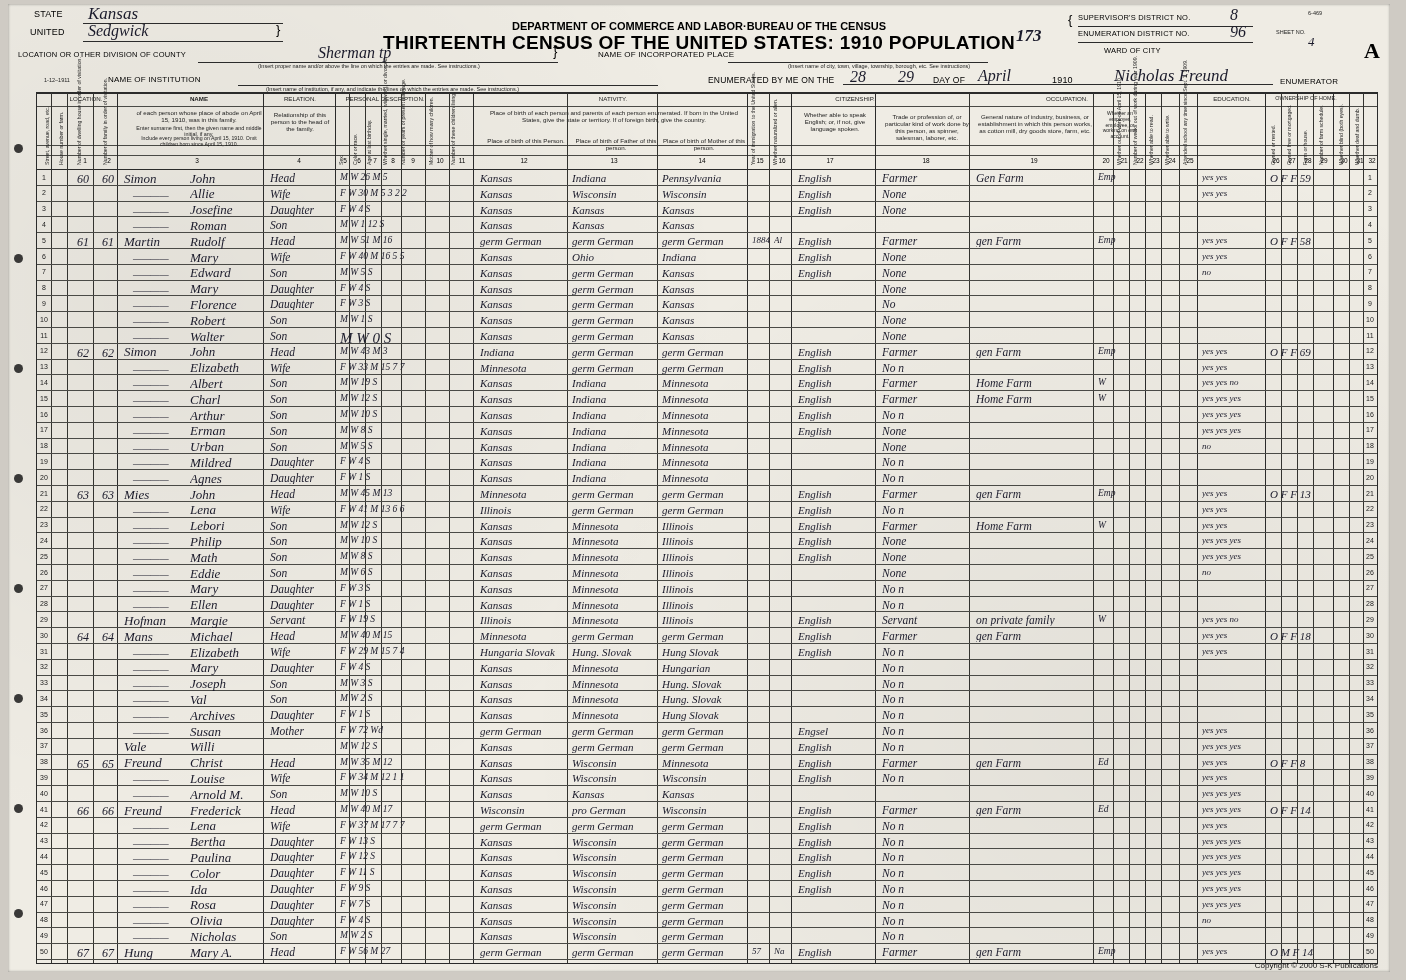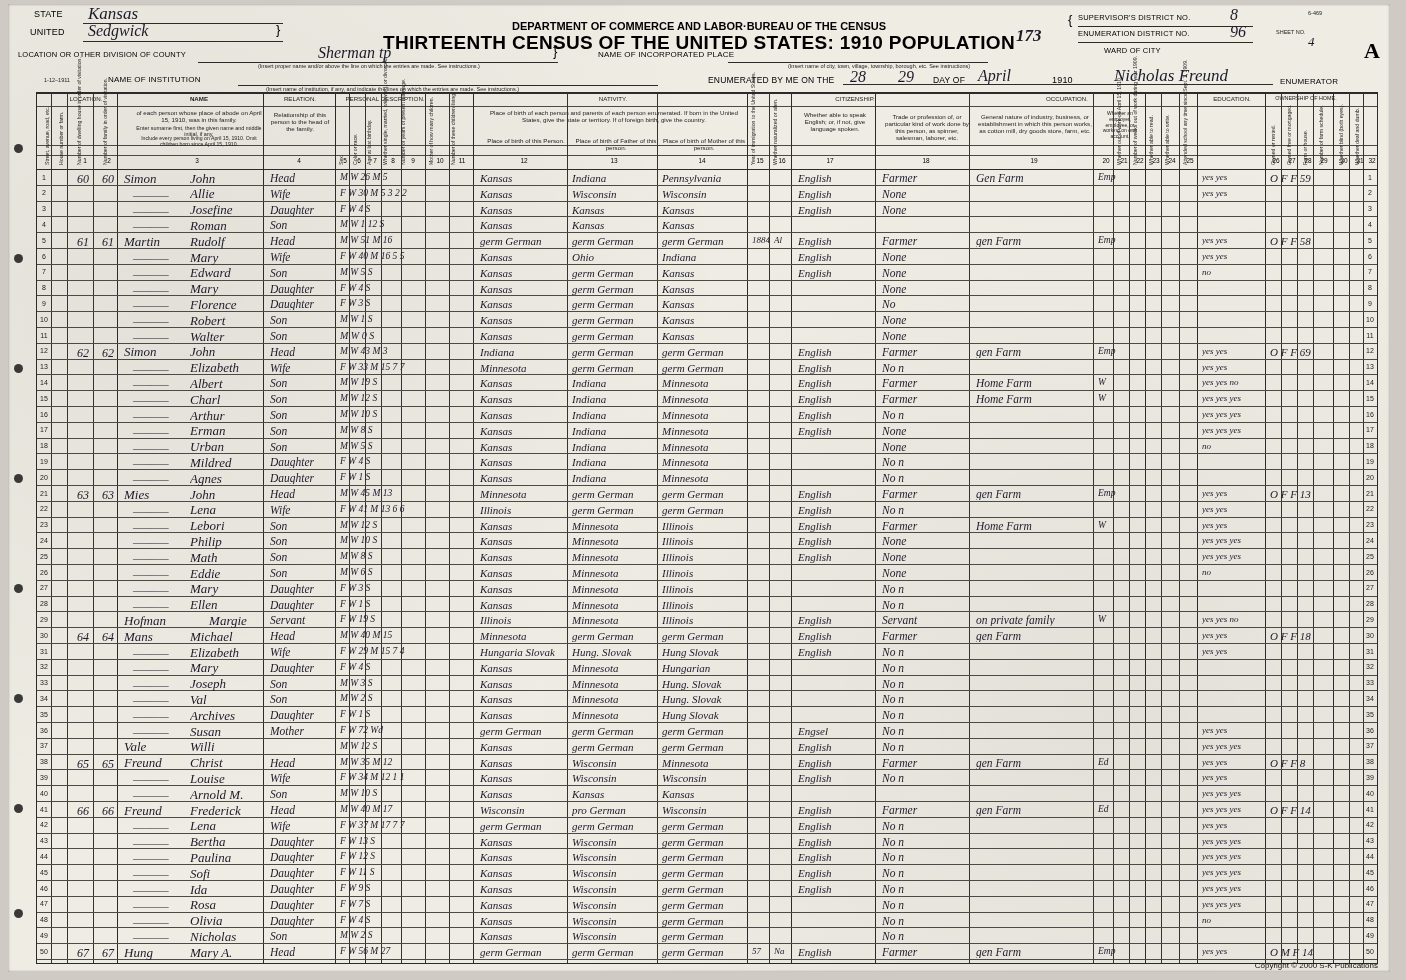--- a/index.html
+++ b/index.html
@@ -381,21 +381,21 @@
             <div class="hw" style="left: 625px; top: 221.2px; width: 88px; font-size: 11px; overflow: hidden;">Kansas</div>
             <div class="hw" style="left: 845px; top: 221.2px; width: 88px; font-size: 11.5px; overflow: hidden;">None</div>
             <div class="hw" style="left: 96px; top: 223.2px; font-size: 10px;">————</div>
           </div>
           <div class="hline" style="top: 249.8px;"></div>
           <div class="rownum" style="left: 0px; top: 238.5px; width: 14px;">11</div>
           <div class="rownum" style="left: 1326px; top: 238.5px; width: 14px;">11</div>
           <div>
             <div class="hw" style="left: 153px; top: 235.5px; width: 76px; font-size: 13px; overflow: hidden;">Walter</div>
             <div class="hw" style="left: 233px; top: 237px; width: 66px; font-size: 11.5px; overflow: hidden;">Son</div>
-            <div class="hw" style="left: 303px; top: 237px; width: 134px; font-size: 10px; overflow: hidden;">M W 0 S</div>
+            <div class="hw" style="left: 303px; top: 237px; width: 134px; font-size: 15px; overflow: hidden;">M W 0 S</div>
             <div class="hw" style="left: 443px; top: 237px; width: 90px; font-size: 11px; overflow: hidden;">Kansas</div>
             <div class="hw" style="left: 535px; top: 237px; width: 88px; font-size: 11px; overflow: hidden;">germ German</div>
             <div class="hw" style="left: 625px; top: 237px; width: 88px; font-size: 11px; overflow: hidden;">Kansas</div>
             <div class="hw" style="left: 845px; top: 237px; width: 88px; font-size: 11.5px; overflow: hidden;">None</div>
             <div class="hw" style="left: 96px; top: 239px; font-size: 10px;">————</div>
           </div>
           <div class="hline" style="top: 265.6px;"></div>
           <div class="rownum" style="left: 0px; top: 254.3px; width: 14px;">12</div>
           <div class="rownum" style="left: 1326px; top: 254.3px; width: 14px;">12</div>
           <div>
@@ -654,21 +654,21 @@
             <div class="hw" style="left: 535px; top: 505.6px; width: 88px; font-size: 11px; overflow: hidden;">Minnesota</div>
             <div class="hw" style="left: 625px; top: 505.6px; width: 88px; font-size: 11px; overflow: hidden;">Illinois</div>
             <div class="hw" style="left: 845px; top: 505.6px; width: 88px; font-size: 11.5px; overflow: hidden;">No n</div>
             <div class="hw" style="left: 96px; top: 507.6px; font-size: 10px;">————</div>
           </div>
           <div class="hline" style="top: 534.2px;"></div>
           <div class="rownum" style="left: 0px; top: 522.9px; width: 14px;">29</div>
           <div class="rownum" style="left: 1326px; top: 522.9px; width: 14px;">29</div>
           <div>
             <div class="hw" style="left: 87px; top: 519.9px; width: 70px; font-size: 13px; overflow: hidden;">Hofman</div>
-            <div class="hw" style="left: 153px; top: 519.9px; width: 76px; font-size: 13px; overflow: hidden; text-align: center;">Margie</div>
+            <div class="hw" style="left: 153px; top: 519.9px; width: 76px; font-size: 13px; overflow: hidden;">Margie</div>
             <div class="hw" style="left: 233px; top: 521.4px; width: 66px; font-size: 11.5px; overflow: hidden;">Servant</div>
             <div class="hw" style="left: 303px; top: 521.4px; width: 134px; font-size: 9.5px; overflow: hidden;">F W 19 S</div>
             <div class="hw" style="left: 443px; top: 521.4px; width: 90px; font-size: 11px; overflow: hidden;">Illinois</div>
             <div class="hw" style="left: 535px; top: 521.4px; width: 88px; font-size: 11px; overflow: hidden;">Minnesota</div>
             <div class="hw" style="left: 625px; top: 521.4px; width: 88px; font-size: 11px; overflow: hidden;">Illinois</div>
             <div class="hw" style="left: 761px; top: 521.4px; width: 78px; font-size: 11px; overflow: hidden;">English</div>
             <div class="hw" style="left: 845px; top: 521.4px; width: 88px; font-size: 11.5px; overflow: hidden;">Servant</div>
             <div class="hw" style="left: 939px; top: 521.4px; width: 118px; font-size: 11.5px; overflow: hidden;">on private family</div>
             <div class="hw" style="left: 1061px; top: 521.4px; width: 18px; font-size: 9.5px; overflow: hidden;">W</div>
             <div class="hw" style="left: 1165px; top: 521.4px; width: 64px; font-size: 9px; overflow: hidden;">yes yes no</div>
@@ -898,21 +898,21 @@
             <div class="hw" style="left: 625px; top: 758.4px; width: 88px; font-size: 11px; overflow: hidden;">germ German</div>
             <div class="hw" style="left: 761px; top: 758.4px; width: 78px; font-size: 11px; overflow: hidden;">English</div>
             <div class="hw" style="left: 845px; top: 758.4px; width: 88px; font-size: 11.5px; overflow: hidden;">No n</div>
             <div class="hw" style="left: 1165px; top: 758.4px; width: 64px; font-size: 9px; overflow: hidden;">yes yes yes</div>
             <div class="hw" style="left: 96px; top: 760.4px; font-size: 10px;">————</div>
           </div>
           <div class="hline" style="top: 787px;"></div>
           <div class="rownum" style="left: 0px; top: 775.7px; width: 14px;">45</div>
           <div class="rownum" style="left: 1326px; top: 775.7px; width: 14px;">45</div>
           <div>
-            <div class="hw" style="left: 153px; top: 772.7px; width: 76px; font-size: 13px; overflow: hidden;">Sofi</div>
+            <div class="hw" style="left: 153px; top: 772.7px; width: 76px; font-size: 13px; overflow: hidden;">Color</div>
             <div class="hw" style="left: 233px; top: 774.2px; width: 66px; font-size: 11.5px; overflow: hidden;">Daughter</div>
             <div class="hw" style="left: 303px; top: 774.2px; width: 134px; font-size: 9.5px; overflow: hidden;">F W 11 S</div>
             <div class="hw" style="left: 443px; top: 774.2px; width: 90px; font-size: 11px; overflow: hidden;">Kansas</div>
             <div class="hw" style="left: 535px; top: 774.2px; width: 88px; font-size: 11px; overflow: hidden;">Wisconsin</div>
             <div class="hw" style="left: 625px; top: 774.2px; width: 88px; font-size: 11px; overflow: hidden;">germ German</div>
             <div class="hw" style="left: 761px; top: 774.2px; width: 78px; font-size: 11px; overflow: hidden;">English</div>
             <div class="hw" style="left: 845px; top: 774.2px; width: 88px; font-size: 11.5px; overflow: hidden;">No n</div>
             <div class="hw" style="left: 1165px; top: 774.2px; width: 64px; font-size: 9px; overflow: hidden;">yes yes yes</div>
             <div class="hw" style="left: 96px; top: 776.2px; font-size: 10px;">————</div>
           </div>

